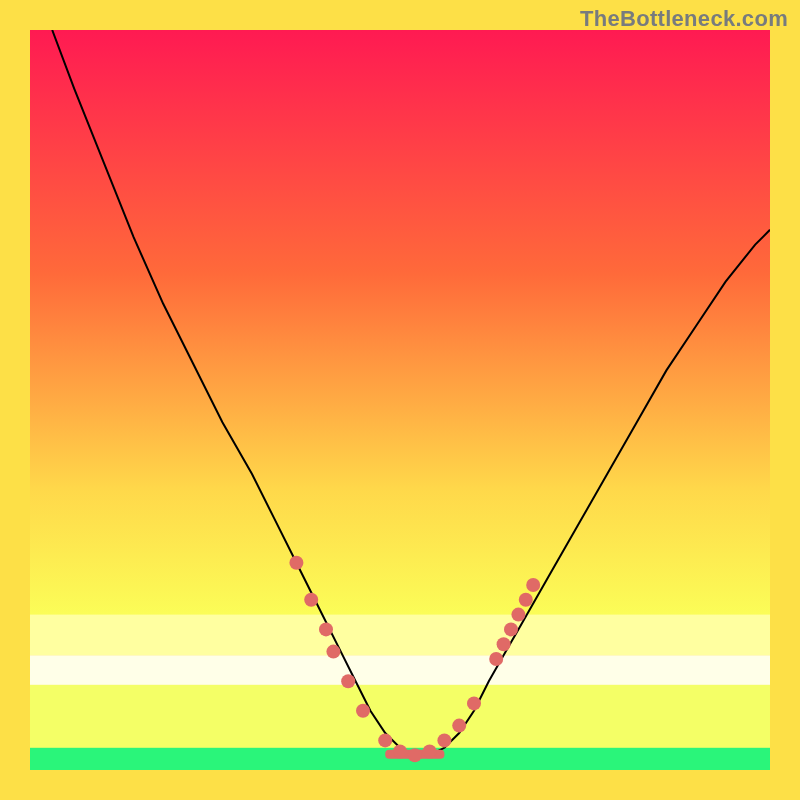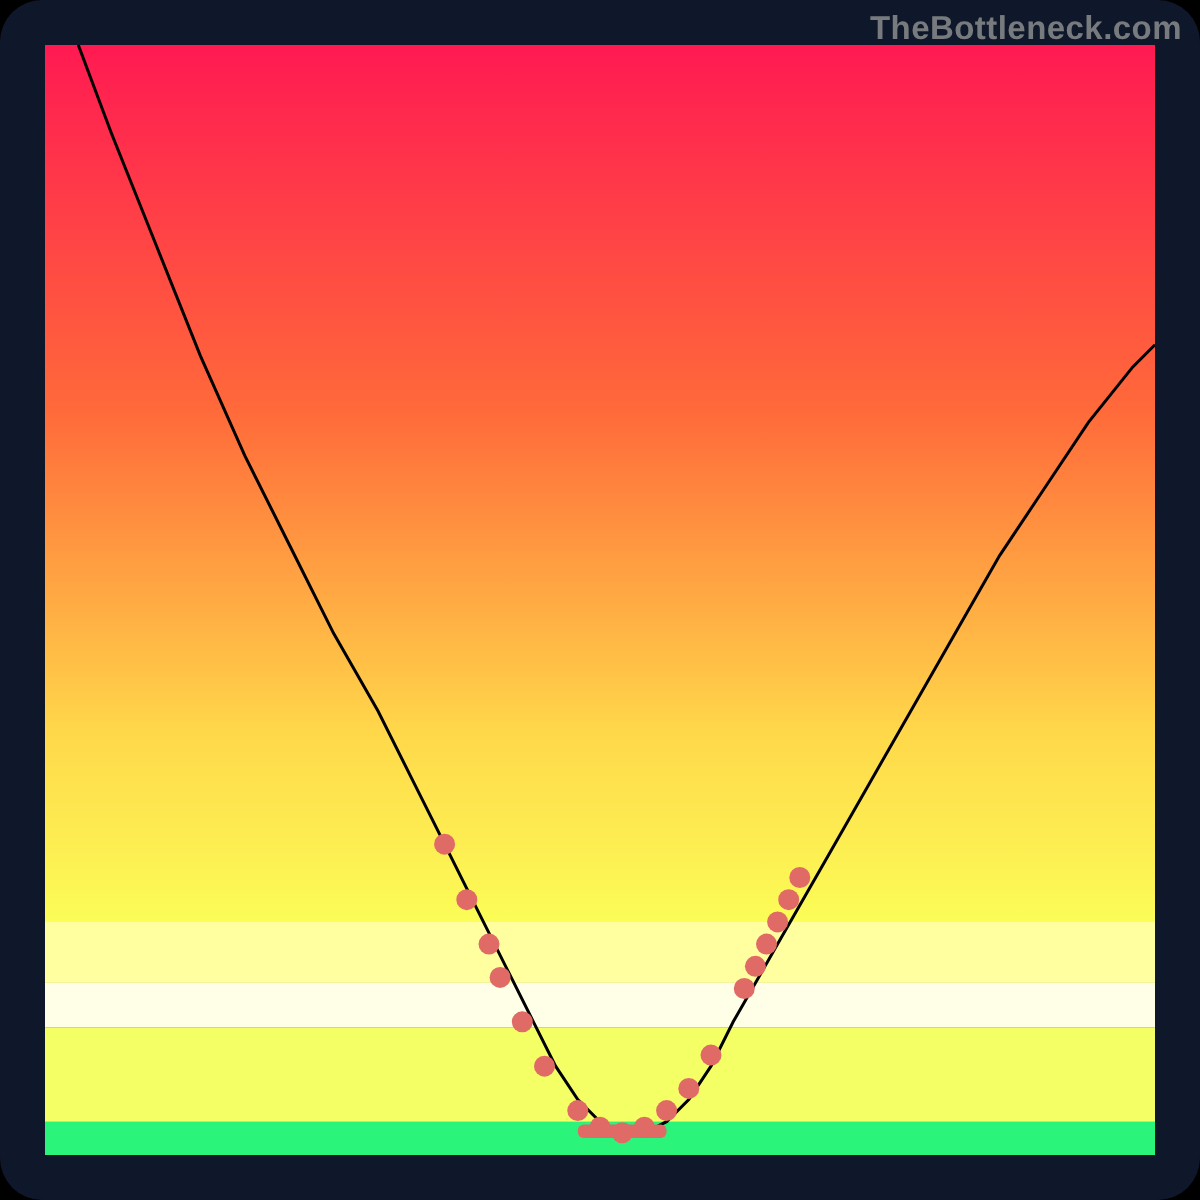--- a/index.html
+++ b/index.html
@@ -8,22 +8,21 @@
     width: 800px;
     height: 800px;
     overflow: hidden;
     background: #000;
     font-family: Arial, Helvetica, sans-serif;
   }
   .frame {
     position: relative;
     width: 800px;
     height: 800px;
-    background: #0f172a;
-    border-radius: 28px;
+    background: #fde047;
   }
   .plot-area {
     position: absolute;
     left: 30px;
     top: 30px;
     width: 740px;
     height: 740px;
     overflow: hidden;
   }
   .plot-area svg {

